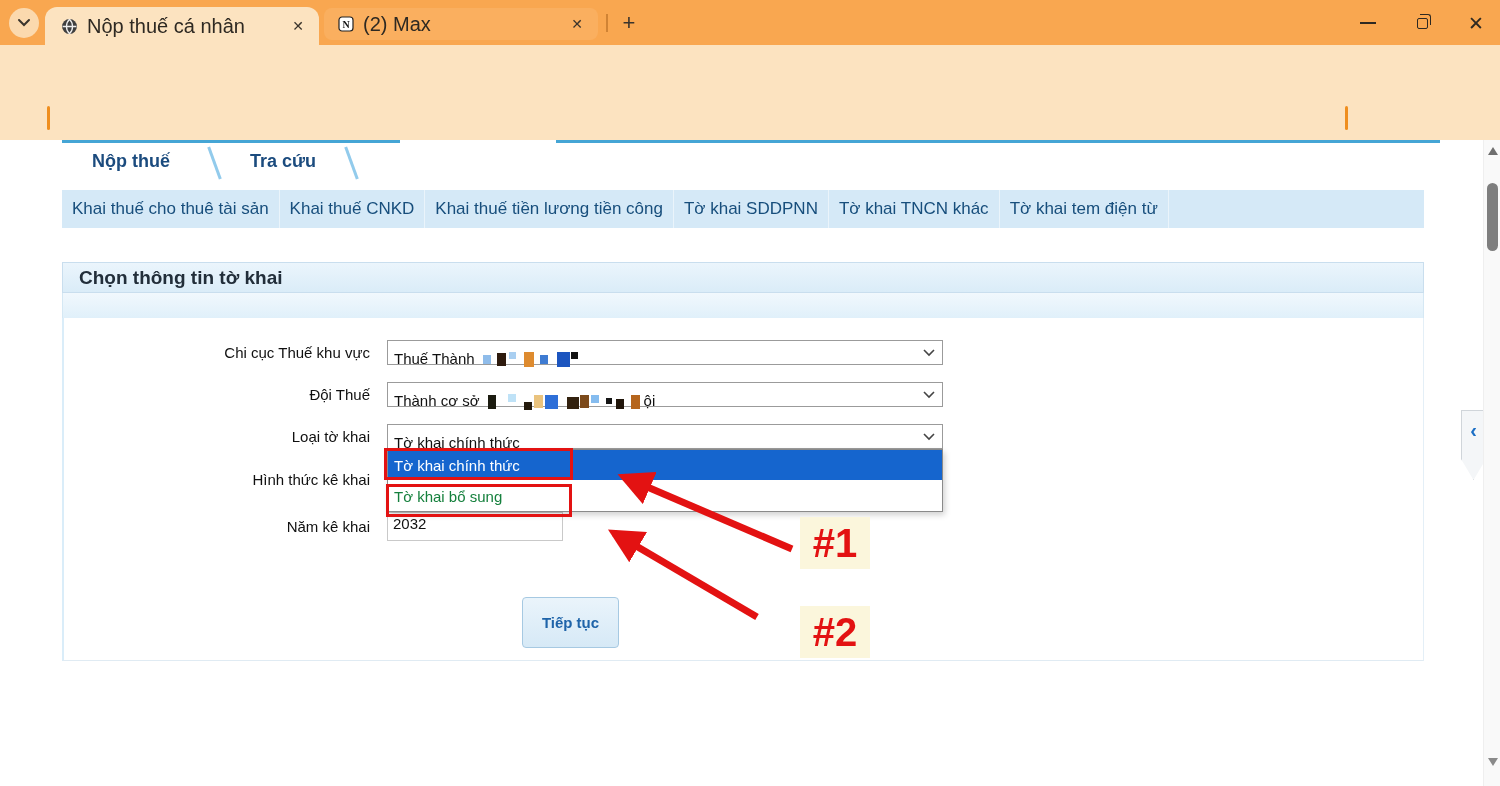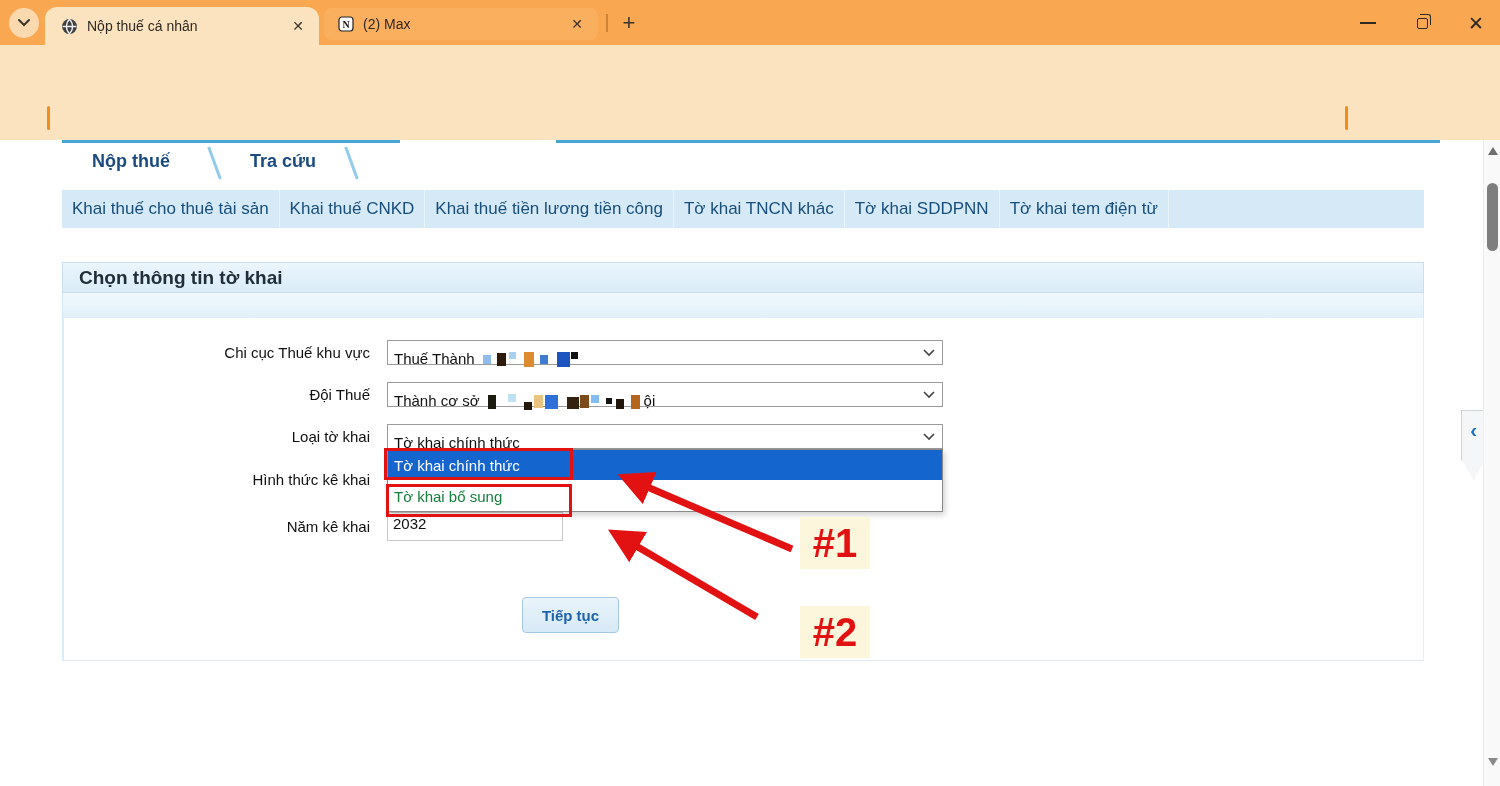--- a/index.html
+++ b/index.html
@@ -7,21 +7,21 @@
   body { font-family:"Liberation Sans", sans-serif; position:relative; overflow:hidden; background:#fff; }
   .abs { position:absolute; }
   .screen { position:relative; width:1500px; height:786px; overflow:hidden; }
 
   
   .titlebar { left:0; top:0; width:1500px; height:45px; background:#F9A750; }
   .tabsearch { left:9px; top:8px; width:30px; height:30px; border-radius:50%; background:#FBD9AE; display:flex; align-items:center; justify-content:center; }
   .tab { display:flex; align-items:center; gap:9px; }
   .tab1 { left:45px; top:7px; width:274px; height:38px; background:#FCE3C0; border-radius:12px 12px 0 0; padding:0 12px 0 16px; }
   .tab2 { left:324px; top:8px; width:274px; height:32px; background:#FAAF5F; border-radius:8px; padding:0 12px 0 14px; }
-  .tab-title { font-size:14px; color:#2E2922; flex:1; white-space:nowrap; overflow:hidden; }
+  .tab-title { font-size:20px; color:#2E2922; flex:1; white-space:nowrap; overflow:hidden; }
   .tab-close { font-size:14px; color:#3A342C; width:18px; text-align:center; cursor:default; }
   .tab-divider { left:606px; top:14px; width:2px; height:18px; background:#D08334; }
   .newtab { left:614px; top:8px; width:30px; height:30px; display:flex; align-items:center; justify-content:center; font-size:22px; color:#3A342C; }
   .wctl { top:11px; width:34px; height:24px; display:flex; align-items:center; justify-content:center; color:#2E2922; }
   .restore-sq { width:11px; height:11px; border:1.7px solid #2E2922; border-radius:2px; position:relative; background:transparent; }
   .restore-sq::before { content:""; position:absolute; left:2px; top:-5px; width:10px; height:10px; border-top:1.7px solid #2E2922; border-right:1.7px solid #2E2922; border-radius:0 3px 0 0; }
 
   .toolbar { left:0; top:45px; width:1500px; height:50px; background:#FCE3C0; }
   .navbtn { top:56px; width:28px; height:28px; display:flex; align-items:center; justify-content:center; font-size:21px; }
   .omnibox { left:142px; top:54px; width:1070px; height:34px; border-radius:17px; background:#F3D5AC; display:flex; align-items:center; }
@@ -53,21 +53,21 @@
   .fl { left:70px; }
   .selbox { left:387px; width:556px; height:25px; background:#fff; border:1px solid #9B9B9B; display:flex; align-items:center; padding:12px 26px 0 6px; font-size:15px; color:#101010; white-space:nowrap; }
   .selchev { position:absolute; right:7px; top:8px; }
   .yearbox { left:387px; top:372px; width:176px; height:29px; border:1px solid #C9C9C9; font-size:15px; color:#101010; padding:2px 0 0 5px; background:#fff; }
 
   .ddlist { left:387px; top:309px; width:556px; height:63px; background:#fff; border:1px solid #8A8A8A; box-shadow:2px 3px 6px rgba(0,0,0,.18); z-index:20; }
   .ddopt { height:31px; display:flex; align-items:center; padding-left:6px; font-size:15px; }
   .ddopt.sel { background:#1565CE; color:#fff; border-bottom:1px solid #fff; }
   .ddopt.plain { color:#15803d; }
 
-  .btn { left:522px; top:457px; width:97px; height:36px; border-radius:4px; background:linear-gradient(#EAF4FB,#D6E9F6); border:1px solid #A6C9E2; color:#1F64A9; font-weight:bold; font-size:15px; display:flex; align-items:center; justify-content:center; }
+  .btn { left:522px; top:457px; width:97px; height:51px; border-radius:4px; background:linear-gradient(#EAF4FB,#D6E9F6); border:1px solid #A6C9E2; color:#1F64A9; font-weight:bold; font-size:15px; display:flex; align-items:center; justify-content:center; }
 
   .redrect { border:3px solid #E31212; background:transparent; z-index:45; }
   .annlabel { width:70px; height:52px; background:#FBF6DC; color:#E31212; font-size:40px; font-weight:bold; display:flex; align-items:center; justify-content:center; z-index:46; }
   .annsvg { left:0; top:0; width:1500px; height:646px; z-index:44; pointer-events:none; }
 
   .flap { left:1461px; top:270px; width:25px; height:70px; background:#F4F6F8; border:1px solid #D0D5DA; clip-path:polygon(0 0,100% 0,100% 70%,50% 100%,0 70%); z-index:8; display:flex; justify-content:center; }
   .flap span { color:#1C6FC5; font-size:20px; font-weight:bold; margin-top:8px; }
 
   .scrollbar { left:1483px; top:0; width:17px; height:646px; background:#F9F9F9; border-left:1px solid #EFEFEF; z-index:30; }
   .sb-up { left:4px; top:7px; width:0; height:0; border-left:5px solid transparent; border-right:5px solid transparent; border-bottom:8px solid #6F6F6F; }
@@ -291,22 +291,22 @@
 
     <div class="abs ptab" style="left:92px;">Nộp thuế</div>
     <div class="abs slash" style="left:213px;"></div>
     <div class="abs ptab" style="left:250px;">Tra cứu</div>
     <div class="abs slash" style="left:350px;"></div>
 
     <div class="abs nav">
       <div class="nav-item">Khai thuế cho thuê tài sản</div>
       <div class="nav-item">Khai thuế CNKD</div>
       <div class="nav-item">Khai thuế tiền lương tiền công</div>
+      <div class="nav-item">Tờ khai SDDPNN</div>
       <div class="nav-item">Tờ khai TNCN khác</div>
-      <div class="nav-item">Tờ khai SDDPNN</div>
       <div class="nav-item">Tờ khai tem điện từ</div>
     </div>
 
     <div class="abs panel-header">
       <span class="panel-title">Chọn thông tin tờ khai</span>
     </div>
     <div class="abs panel-strip"></div>
     <div class="abs panel-body"></div>
 
     <div class="abs flabel fl" style="top:204px;">Chi cục Thuế khu vực</div>

